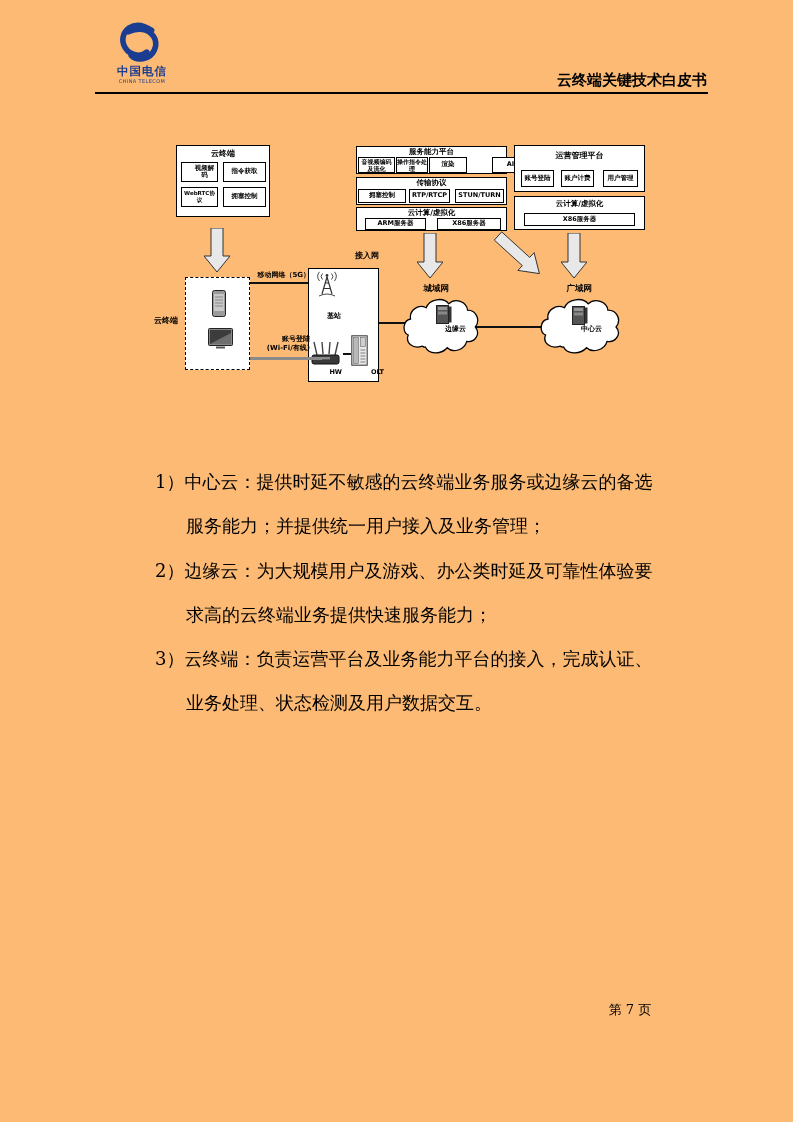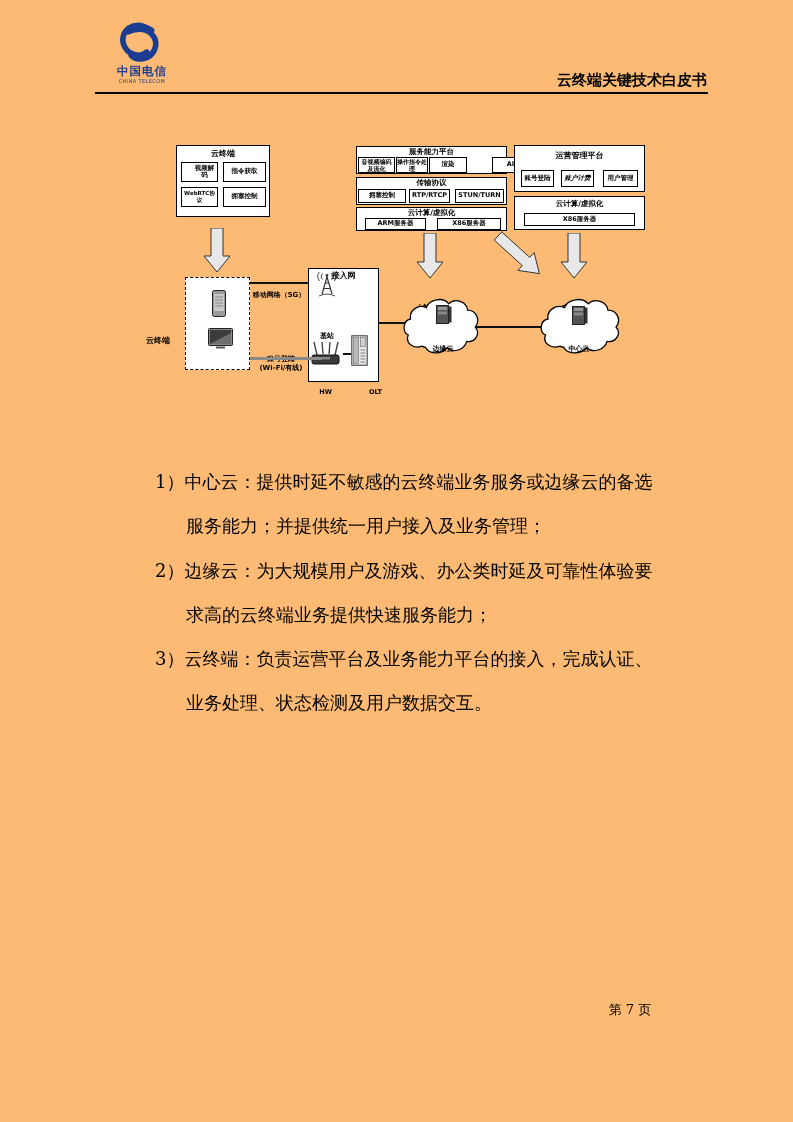--- a/index.html
+++ b/index.html
@@ -15,21 +15,21 @@
              font-size:15px;font-weight:bold;font-family:"DejaVu Serif","Liberation Serif",serif;}
   .hrule{position:absolute;left:95px;top:92px;width:613px;height:2px;background:#000;}
   
   .bx{position:absolute;border:1px solid #000;background:#fff;box-sizing:border-box;}
   .bx2{position:absolute;border:1.5px solid #000;background:#fff;box-sizing:border-box;}
   .dashbx{position:absolute;border:1.5px dashed #000;background:#fff;box-sizing:border-box;}
   .dtitle{position:absolute;text-align:center;font-weight:bold;font-size:8px;line-height:10px;}
   .cell{position:absolute;border:1px solid #000;background:#fff;box-sizing:border-box;
         display:flex;align-items:center;justify-content:center;text-align:center;
         font-weight:bold;font-size:6.5px;line-height:7.5px;}
-  .slabel{position:absolute;text-align:center;font-weight:bold;font-size:7px;line-height:9px;margin-top:20px;}
+  .slabel{position:absolute;text-align:right;font-weight:bold;font-size:7px;line-height:9px;}
   .line{position:absolute;background:#111;}
   .gline{position:absolute;background:#8a8a8a;}
   
   .caption{position:absolute;left:0;top:430px;width:793px;text-align:center;
            font-size:14.5px;font-weight:bold;font-family:"DejaVu Serif","Liberation Serif",serif;}
   .bodyline{position:absolute;font-family:"DejaVu Serif","Liberation Serif",serif;
             font-size:18px;white-space:nowrap;}
   .footer{position:absolute;left:590px;top:1001px;width:80px;text-align:center;
           font-size:13px;font-family:"DejaVu Serif","Liberation Serif",serif;}
 </style>
@@ -68,21 +68,21 @@
   <div class="cell" style="left:455px;top:189px;width:49px;height:14px;">STUN/TURN</div>
 
   <div class="bx" style="left:356px;top:207px;width:151px;height:24px;"></div>
   <div class="dtitle" style="left:356px;top:208px;width:151px;font-size:7.5px;">云计算/虚拟化</div>
   <div class="cell" style="left:365px;top:218px;width:61px;height:12px;">ARM服务器</div>
   <div class="cell" style="left:437px;top:218px;width:64px;height:12px;">X86服务器</div>
 
   <div class="bx" style="left:514px;top:145px;width:131px;height:47px;"></div>
   <div class="dtitle" style="left:514px;top:151px;width:131px;">运营管理平台</div>
   <div class="cell" style="left:521px;top:170px;width:33px;height:17px;">账号登陆</div>
-  <div class="cell" style="left:561px;top:170px;width:33px;height:17px;font-style:italic;">账户计费</div>
+  <div class="cell" style="left:561px;top:170px;width:33px;height:17px;">账户计费</div>
   <div class="cell" style="left:603px;top:170px;width:35px;height:17px;">用户管理</div>
 
   <div class="bx" style="left:514px;top:196px;width:131px;height:34px;"></div>
   <div class="dtitle" style="left:514px;top:199px;width:131px;font-size:7.5px;">云计算/虚拟化</div>
   <div class="cell" style="left:524px;top:213px;width:111px;height:13px;">X86服务器</div>
 
   <svg class="abs" style="left:204px;top:228px;" width="26" height="44">
     <polygon points="7,0 19,0 19,28 26,28 13,44 0,28 7,28" fill="#e8e8e8" stroke="#333" stroke-width="1"></polygon>
   </svg>
   <svg class="abs" style="left:417px;top:233px;" width="26" height="45">

